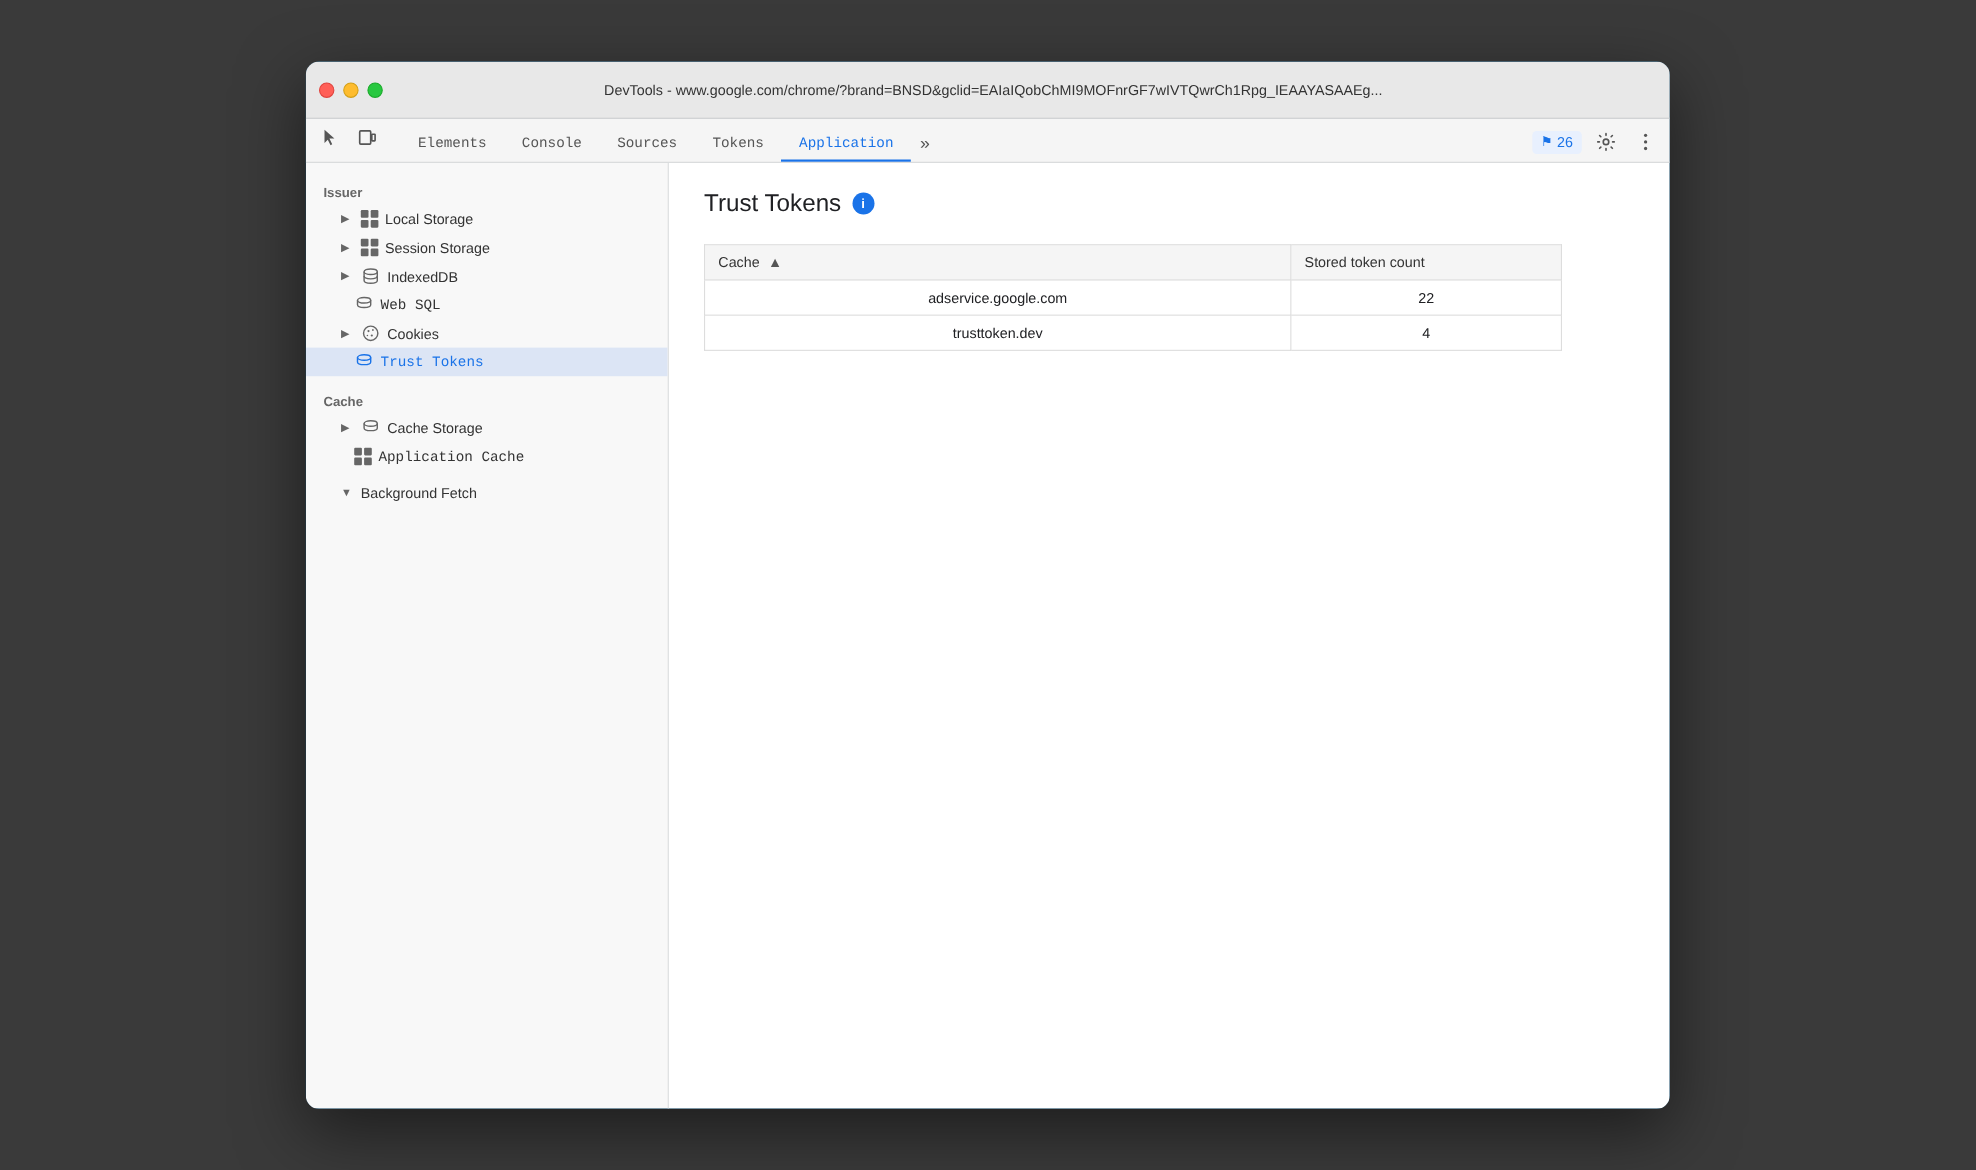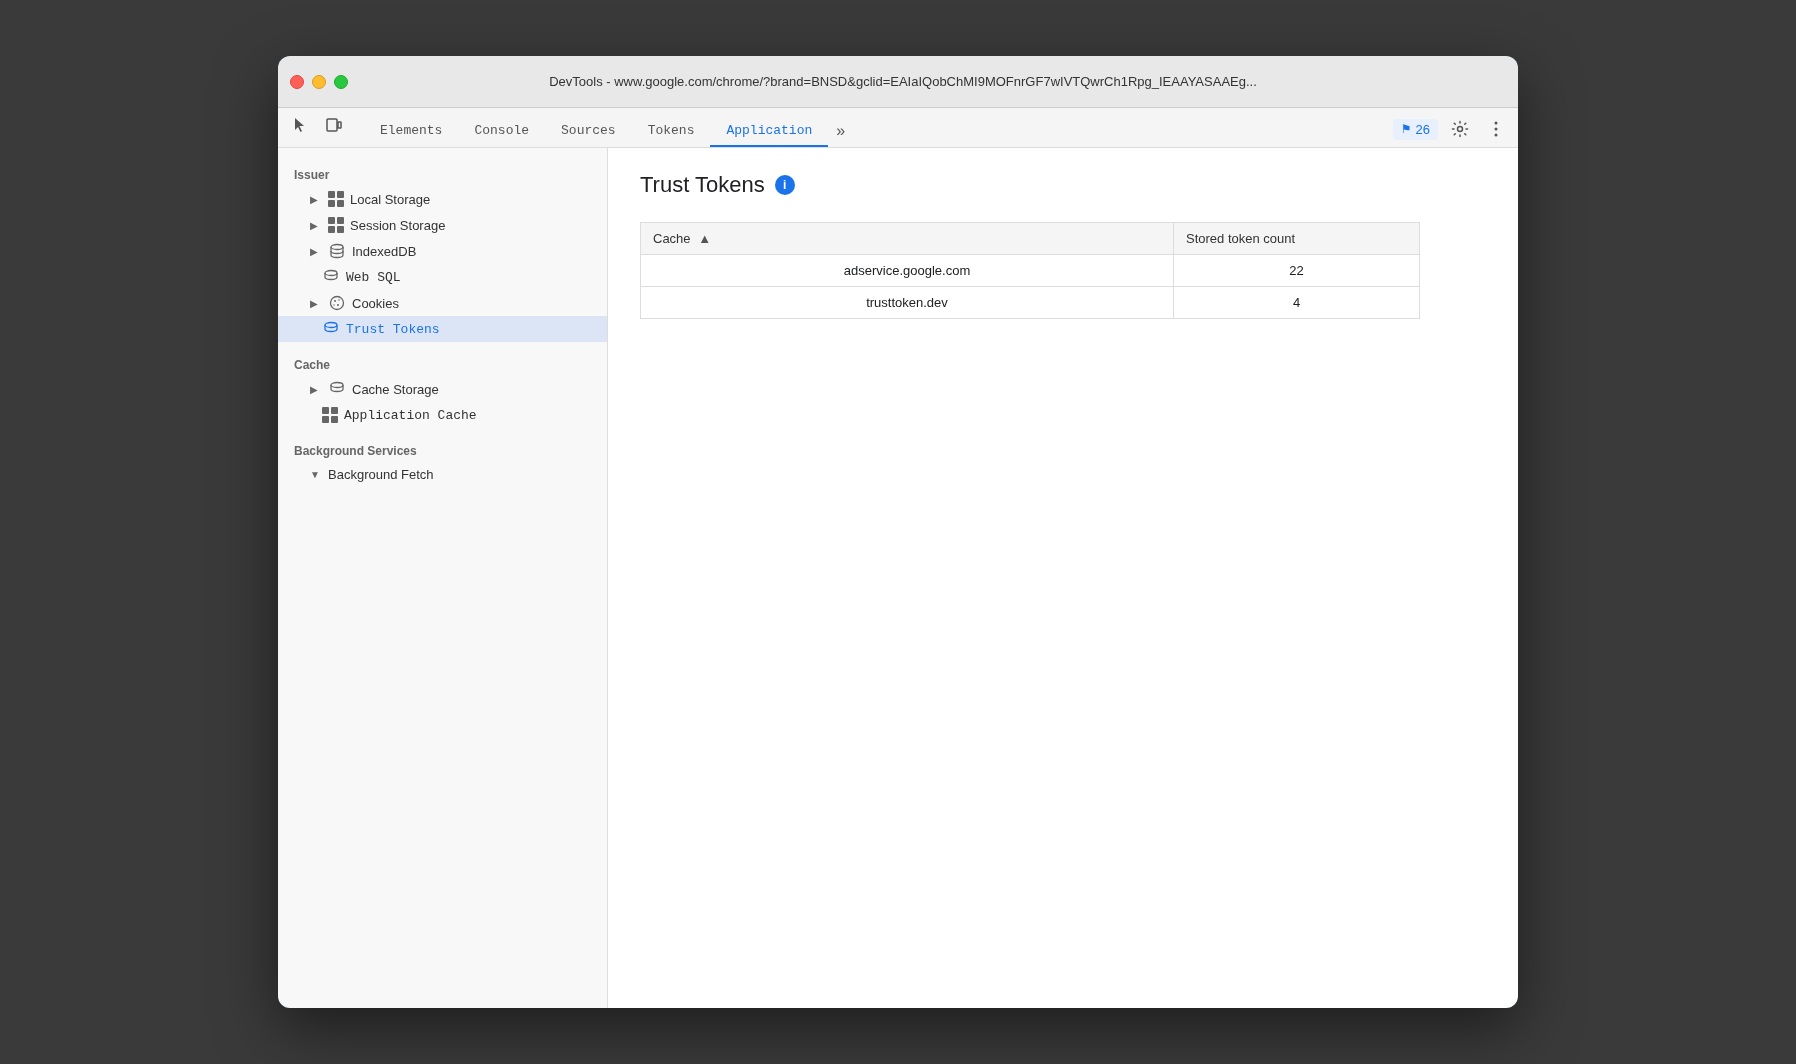--- a/index.html
+++ b/index.html
@@ -418,21 +418,20 @@
           <span class="grid-icon-cell"></span>
             <span class="grid-icon-cell"></span>
           <span class="grid-icon-cell"></span>
             <span class="grid-icon-cell"></span>
         </span>
         <span>Application Cache</span>
       </div>
 
       <div class="sidebar-divider"></div>
 
-      <div class="sidebar-section-label">Background Services</div>
       <div class="sidebar-item indented">
         <span class="arrow-icon">▼</span>
         <span>Background Fetch</span>
       </div>
     </div>
 
     <div class="panel">
       <div class="panel-title">
         <span>Trust Tokens</span>
         <div class="info-icon">

